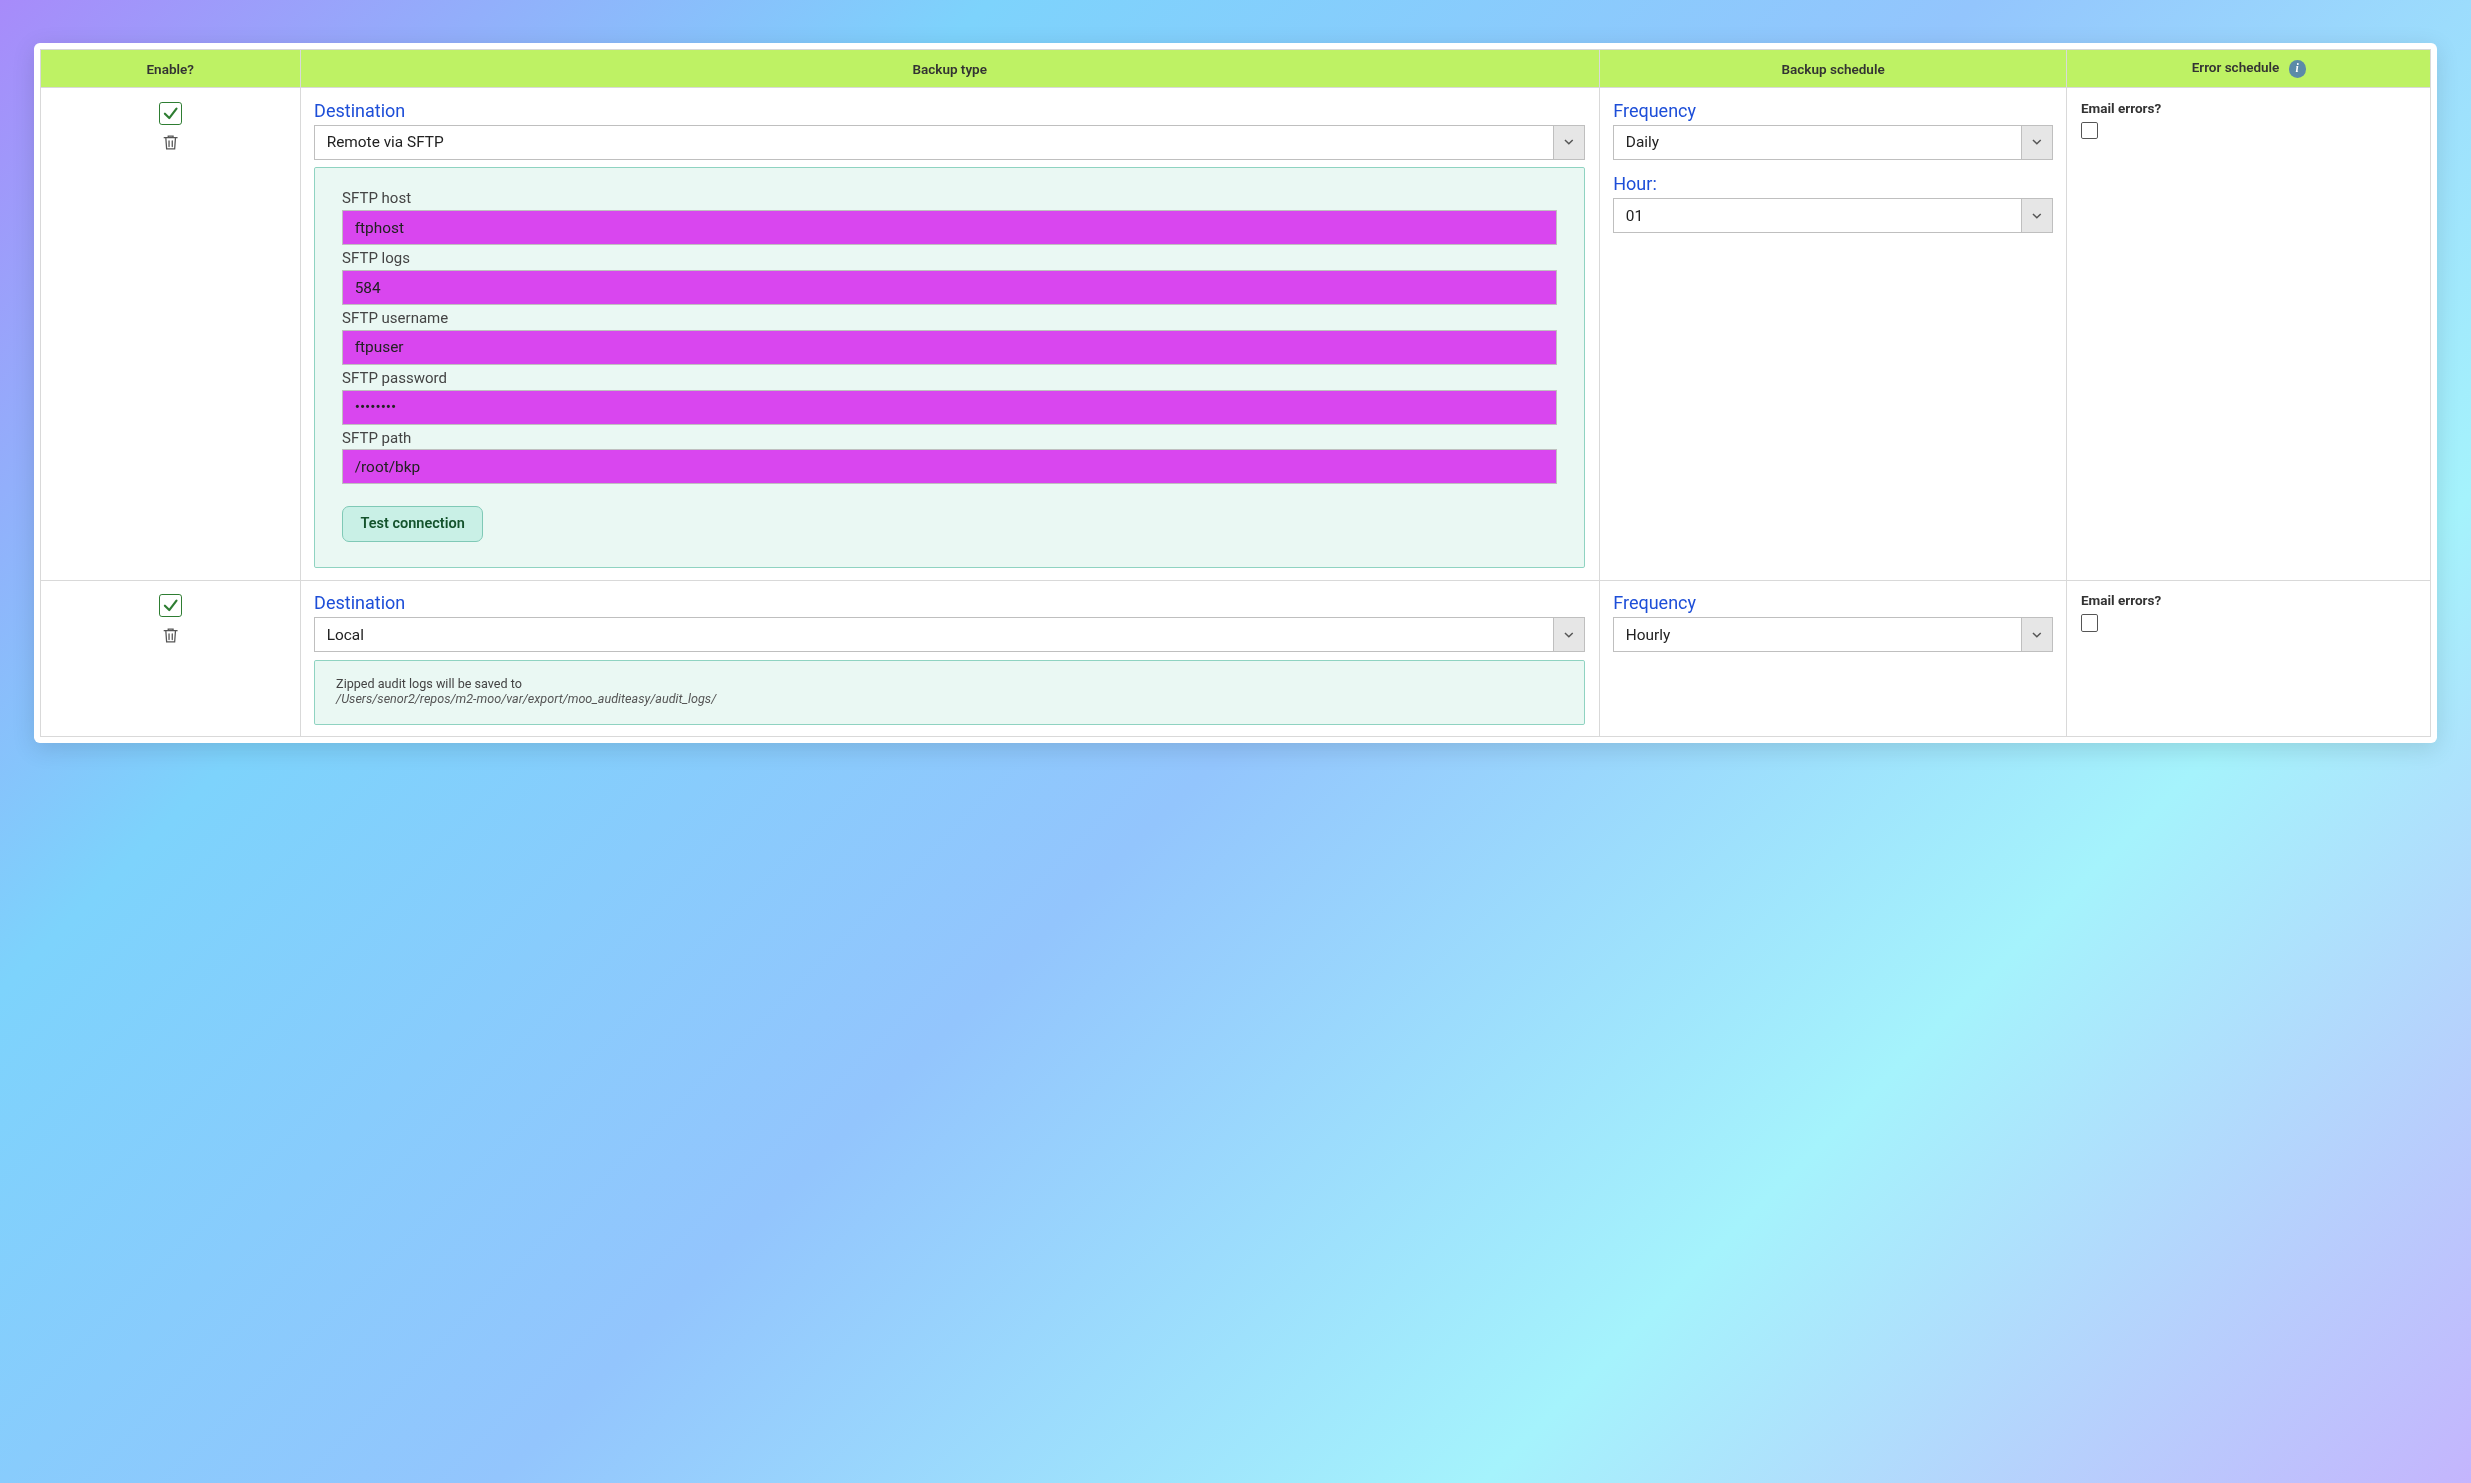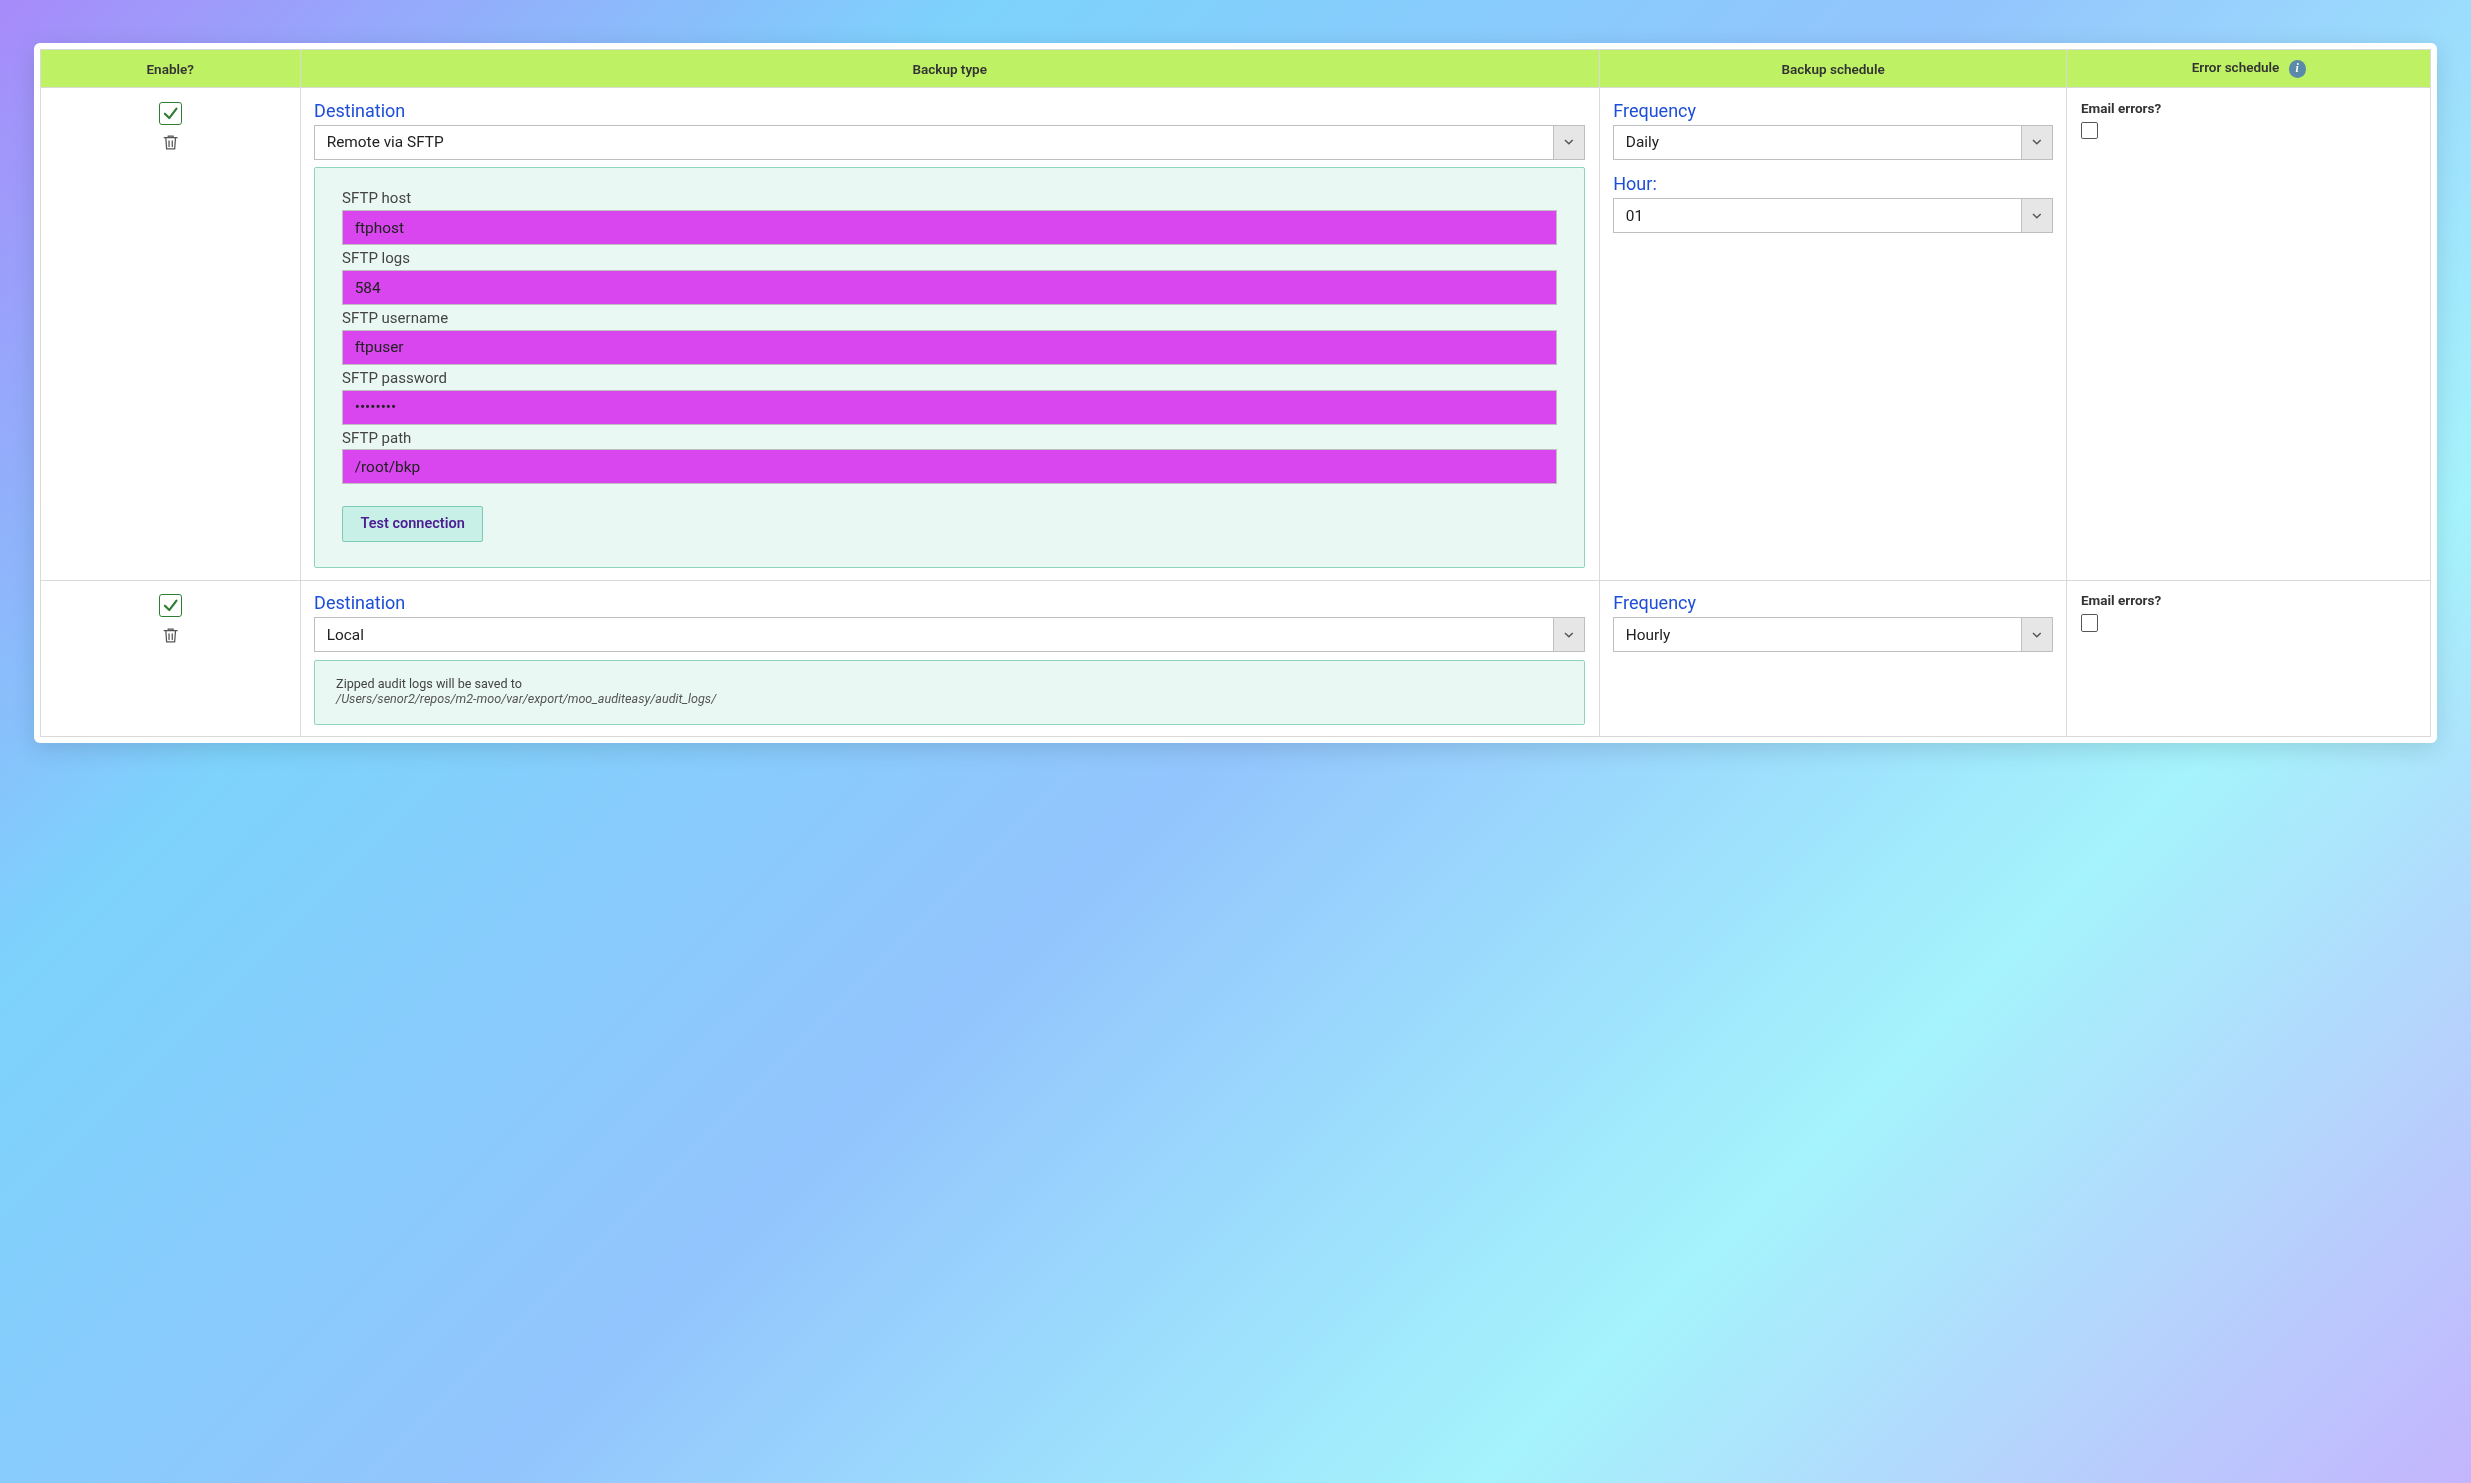--- a/index.html
+++ b/index.html
@@ -74,22 +74,22 @@
     padding:0 11.6px; font-size:15.4px; color:#222; display:flex; align-items:center;
   }
   .test-btn {
     margin-top:17.4px;
     display:inline-block;
     background:#c9f0e6;
     border:1px solid #7fc9b6;
     padding:8.7px 17.4px;
     font-size:14.5px;
     font-weight:600;
-    color:#4c1d95;
-    border-radius:2px;
+    color:#14532d;
+    border-radius:7px;
     cursor:pointer;
   }
   .local-msg { font-size:12.6px; color:#444; }
   .local-msg .path { font-style: italic; color:#555; }
 
   .info-circle { display:inline-flex; width:17.4px; height:17.4px; border-radius:50%; background:#5b8aa8; color:#fff; align-items:center; justify-content:center; font-style:italic; font-family:Georgia,serif; font-size:11.6px; margin-left:5.8px; vertical-align:middle;}
   .checkbox { width:17.4px; height:17.4px; border:1.4px solid #555; border-radius:1.9px; background:#fff; display:inline-block; }
   .err-wrap { display:flex; flex-direction:column; gap:5.8px;font-weight:bold; }
 </style>
 </head>

